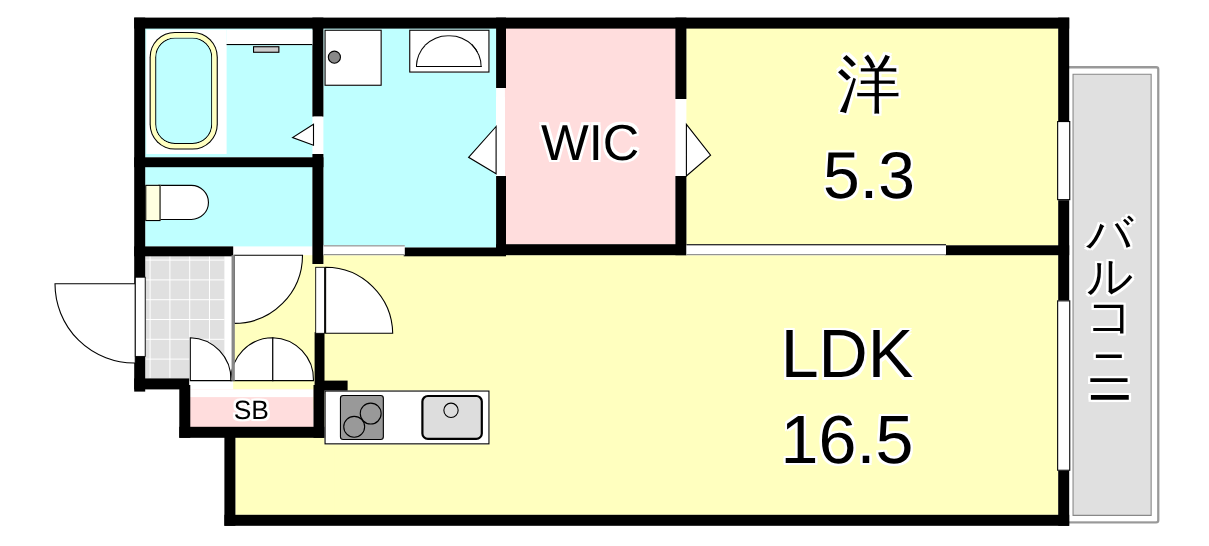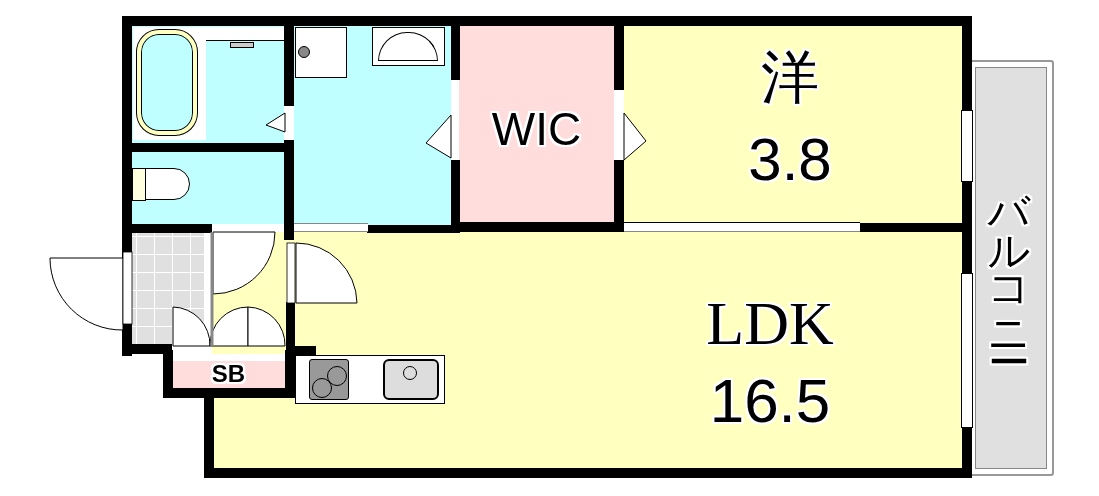--- a/index.html
+++ b/index.html
@@ -102,16 +102,16 @@
 
 <div class="abs" style="left:295px; top:355px; width:150px; height:49px; background:#fff; border:1px solid #000;"></div>
 <div class="abs" style="left:309px; top:359px; width:40px; height:41px; background:#999; border:1px solid #000; border-radius:3px;"></div>
 <div class="abs" style="left:312px; top:378px; width:20px; height:20px; border:1px solid #000; border-radius:50%;"></div>
 <div class="abs" style="left:327px; top:366px; width:20px; height:20px; border:1px solid #000; border-radius:50%;"></div>
 <div class="abs" style="left:383px; top:359px; width:56px; height:41px; background:#ddd; border:2px solid #000; border-radius:6px;"></div>
 <div class="abs" style="left:403px; top:366px; width:14px; height:14px; border:1px solid #000; border-radius:50%;"></div>
 
 <div class="label" style="left:459px; top:106px; width:155px; font-size:46px;">WIC</div>
 <div class="label" style="left:730px; top:48px; width:120px; font-size:58px;">洋</div>
-<div class="label" style="left:710px; top:130px; width:160px; font-size:60px;">3.8</div>
-<div class="label" style="left:680px; top:292px; width:180px; font-size:62px;font-family:Liberation Serif, serif;">LDK</div>
+<div class="label" style="left:710px; top:130px; width:160px; font-size:60px;">5.3</div>
+<div class="label" style="left:680px; top:292px; width:180px; font-size:62px;">LDK</div>
 <div class="label" style="left:680px; top:370px; width:180px; font-size:62px;">16.5</div>
-<div class="label" style="left:172px; top:362px; width:113px; font-size:24px;font-weight:bold;">SB</div>
+<div class="label" style="left:172px; top:362px; width:113px; font-size:24px;">SB</div>
 
 </body></html>

